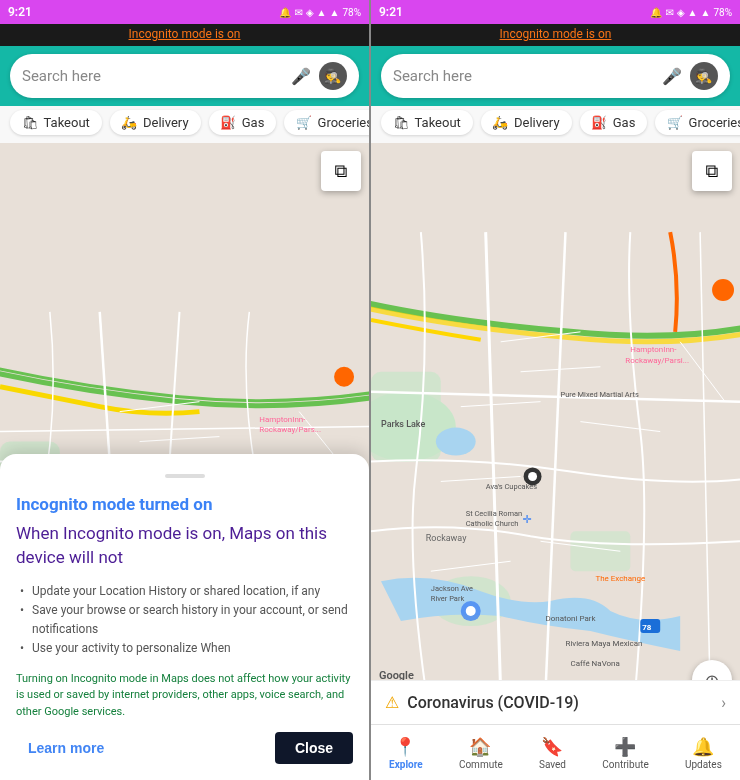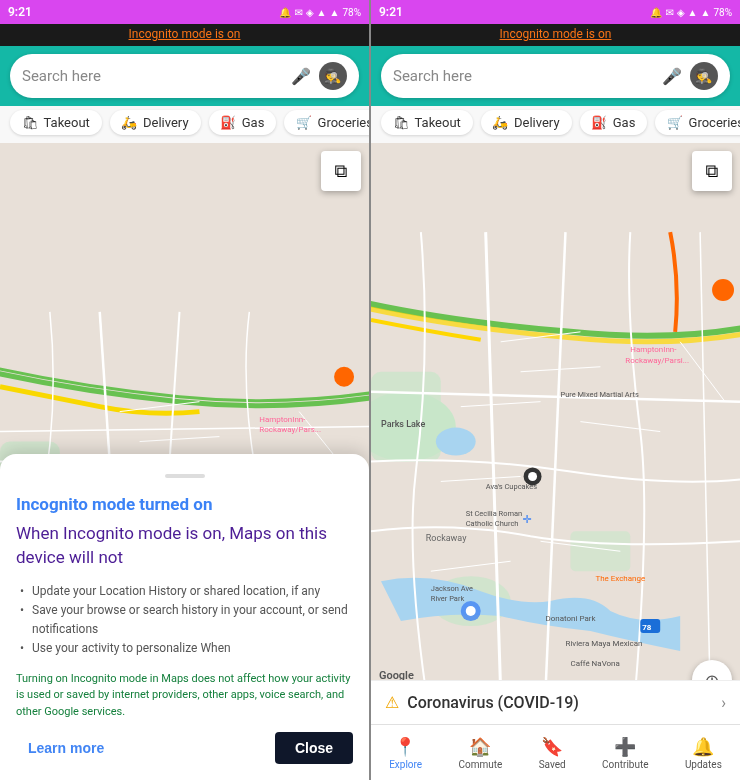--- a/index.html
+++ b/index.html
@@ -349,21 +349,21 @@
     }
     .nav-icon.active {
       color: #4285f4;
     }
     .nav-label {
       font-size: 10px;
       color: #555;
     }
     .nav-label.active {
       color: #4285f4;
-      font-weight: 400;
+      font-weight: 700;
     }
 
     
     .panel-divider {
       width: 2px;
       background: #888;
       flex-shrink: 0;
     }
     .road-highway { stroke: #f9d800; stroke-width: 5; fill: none; }
     .road-highway-green { stroke: #68c151; stroke-width: 5; fill: none; }

